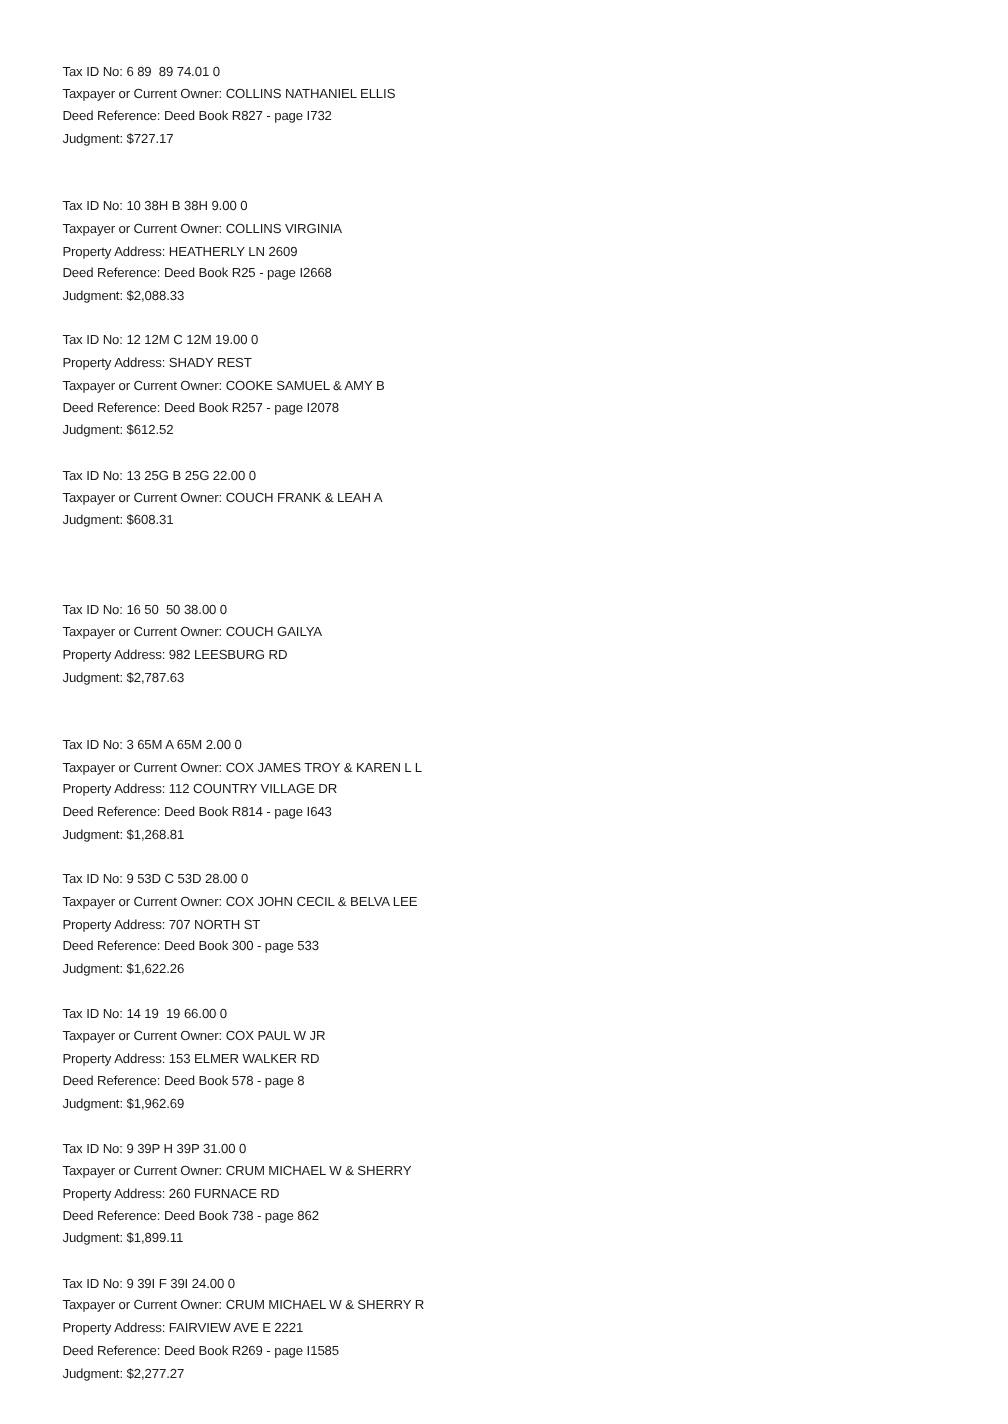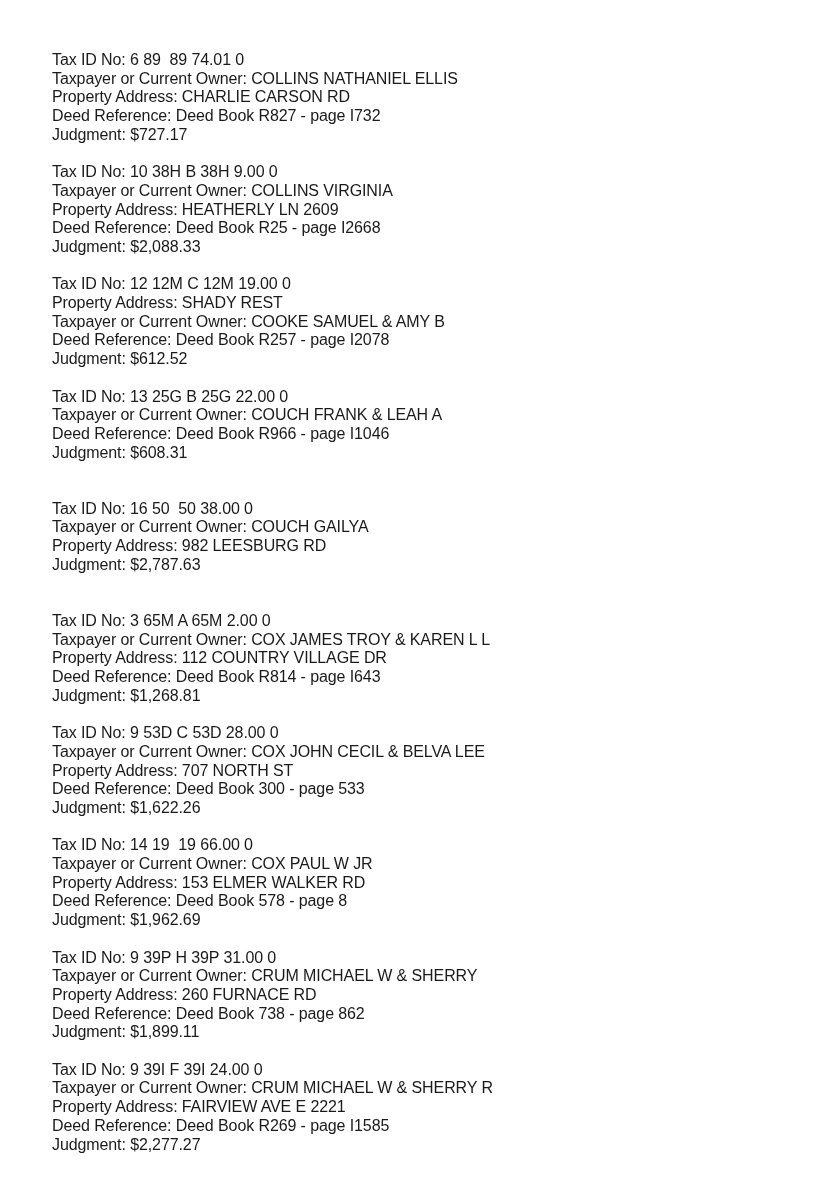--- a/index.html
+++ b/index.html
@@ -18,35 +18,34 @@
   .page {
     position: absolute;
     left: 52px;
     top: 51px;
     width: 760px;
   }
   .record {
     height: 112.2px;
   }
   .line {
-    font-size: 16px;
+    font-size: 11px;
     line-height: 18.7px;
     white-space: pre;
     letter-spacing: -0.1px;
   }
 </style>
 </head>
 <body>
 
 <div class="page">
 
   <div class="record">
     <div class="line"><span>Tax ID No: </span><span>6 89  89 74.01 0</span></div>
     <div class="line"><span>Taxpayer or Current Owner: </span><span>COLLINS NATHANIEL ELLIS</span></div>
-    <div class="line"><span>Property Address: </span><span>CHARLIE CARSON RD</span></div>
     <div class="line"><span>Deed Reference: </span><span>Deed Book R827 - page I732</span></div>
     <div class="line"><span>Judgment: </span><span>$727.17</span></div>
   </div>
 
   <div class="record">
     <div class="line"><span>Tax ID No: </span><span>10 38H B 38H 9.00 0</span></div>
     <div class="line"><span>Taxpayer or Current Owner: </span><span>COLLINS VIRGINIA</span></div>
     <div class="line"><span>Property Address: </span><span>HEATHERLY LN 2609</span></div>
     <div class="line"><span>Deed Reference: </span><span>Deed Book R25 - page I2668</span></div>
     <div class="line"><span>Judgment: </span><span>$2,088.33</span></div>
@@ -56,21 +55,20 @@
     <div class="line"><span>Tax ID No: </span><span>12 12M C 12M 19.00 0</span></div>
     <div class="line"><span>Property Address: </span><span>SHADY REST</span></div>
     <div class="line"><span>Taxpayer or Current Owner: </span><span>COOKE SAMUEL &amp; AMY B</span></div>
     <div class="line"><span>Deed Reference: </span><span>Deed Book R257 - page I2078</span></div>
     <div class="line"><span>Judgment: </span><span>$612.52</span></div>
   </div>
 
   <div class="record">
     <div class="line"><span>Tax ID No: </span><span>13 25G B 25G 22.00 0</span></div>
     <div class="line"><span>Taxpayer or Current Owner: </span><span>COUCH FRANK &amp; LEAH A</span></div>
-    <div class="line"><span>Deed Reference: </span><span>Deed Book R966 - page I1046</span></div>
     <div class="line"><span>Judgment: </span><span>$608.31</span></div>
   </div>
 
   <div class="record">
     <div class="line"><span>Tax ID No: </span><span>16 50  50 38.00 0</span></div>
     <div class="line"><span>Taxpayer or Current Owner: </span><span>COUCH GAILYA</span></div>
     <div class="line"><span>Property Address: </span><span>982 LEESBURG RD</span></div>
     <div class="line"><span>Judgment: </span><span>$2,787.63</span></div>
   </div>
 

